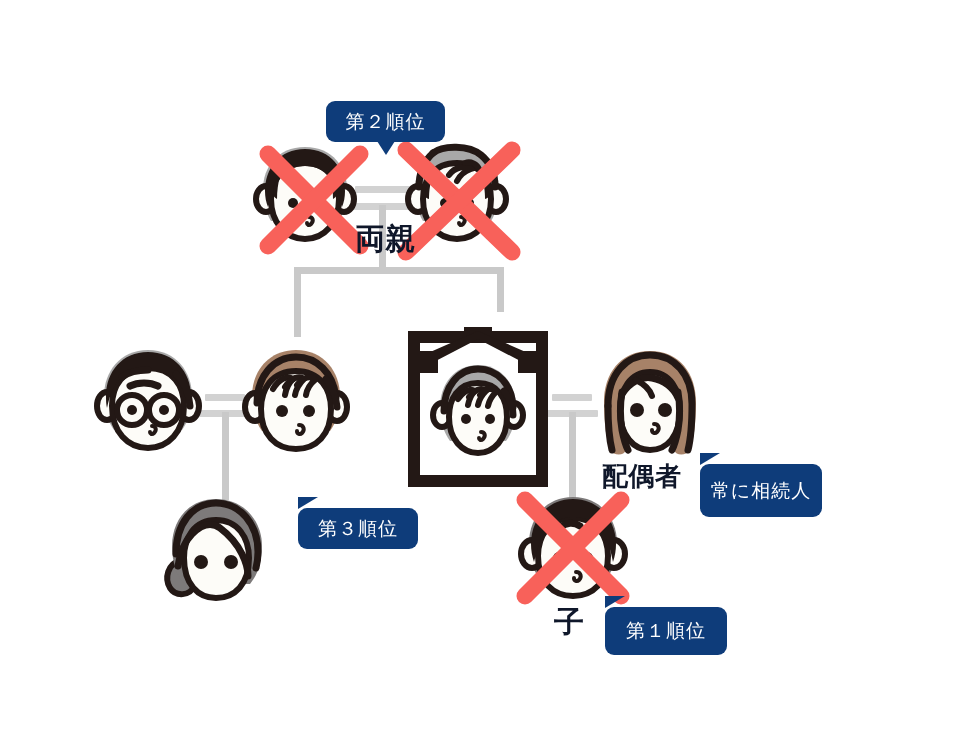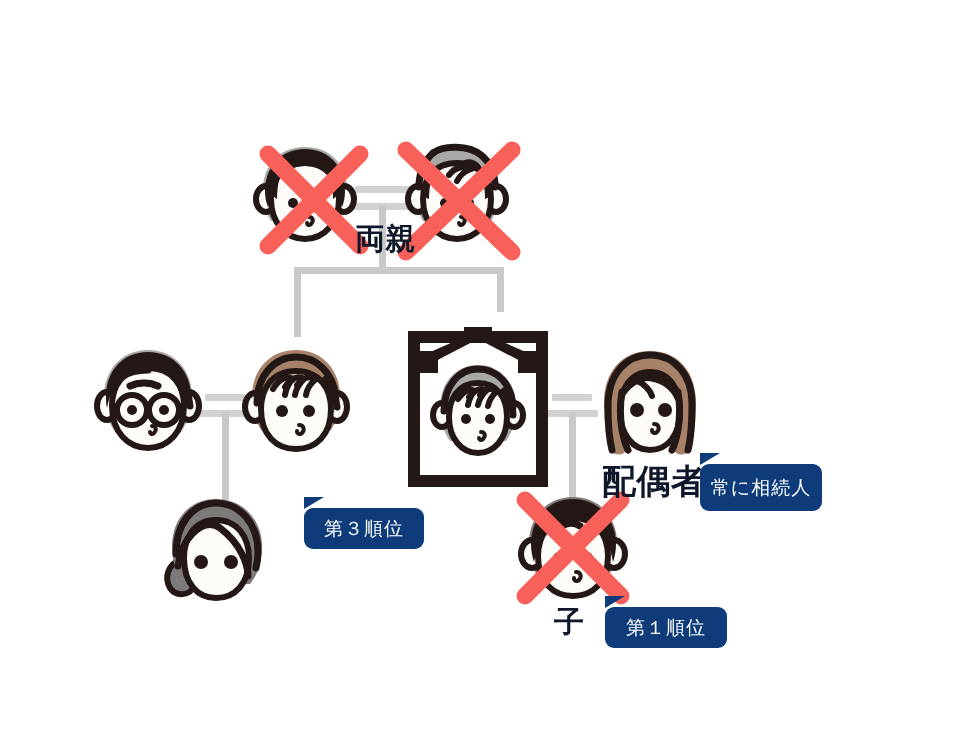--- a/index.html
+++ b/index.html
@@ -290,33 +290,37 @@
   <div class="cross" style="left:515px; top:490px;">
     <svg width="116" height="116" viewBox="0 0 116 116">
       <line x1="10" y1="10" x2="106" y2="106" stroke="#f8615a" stroke-width="17" stroke-linecap="round"></line>
       <line x1="106" y1="10" x2="10" y2="106" stroke="#f8615a" stroke-width="17" stroke-linecap="round"></line>
     </svg>
   </div>
 
   <div class="name-label" style="left:355px; top:219px; font-size:30px;">両親</div>
 
 
-  <div class="name-label" style="left:602px; top:459px; font-size:34px;">配偶者</div>
+  <div class="name-label" style="left:602px; top:459px; font-size:26px;">配偶者</div>
 
   <div class="name-label" style="left:554px; top:602px; font-size:30px;">子</div>
 
-
-  <div class="badge" style="left:298px; top:508px; width:120px; height:41px; font-size:19px;margin-left:6px;">
+  <div class="badge" style="left:326px; top:101px; width:119px; height:41px; font-size:19px;">
+    <span>第２順位</span>
+    <span class="tail tail-down"></span>
+  </div>
+
+  <div class="badge" style="left:298px; top:508px; width:120px; height:41px; font-size:19px;">
     <span>第３順位</span>
     <span class="tail tail-left-top"></span>
   </div>
 
-  <div class="badge" style="left:700px; top:464px; width:122px; height:47px; font-size:19px;">
+  <div class="badge" style="left:700px; top:464px; width:122px; height:53px; font-size:19px;">
     <span>常に相続人</span>
     <span class="tail tail-left-top"></span>
   </div>
 
-  <div class="badge" style="left:605px; top:607px; width:122px; height:41px; font-size:19px;">
+  <div class="badge" style="left:605px; top:607px; width:122px; height:48px; font-size:19px;">
     <span>第１順位</span>
     <span class="tail tail-left-top"></span>
   </div>
 
 </div>
 
 </body></html>

